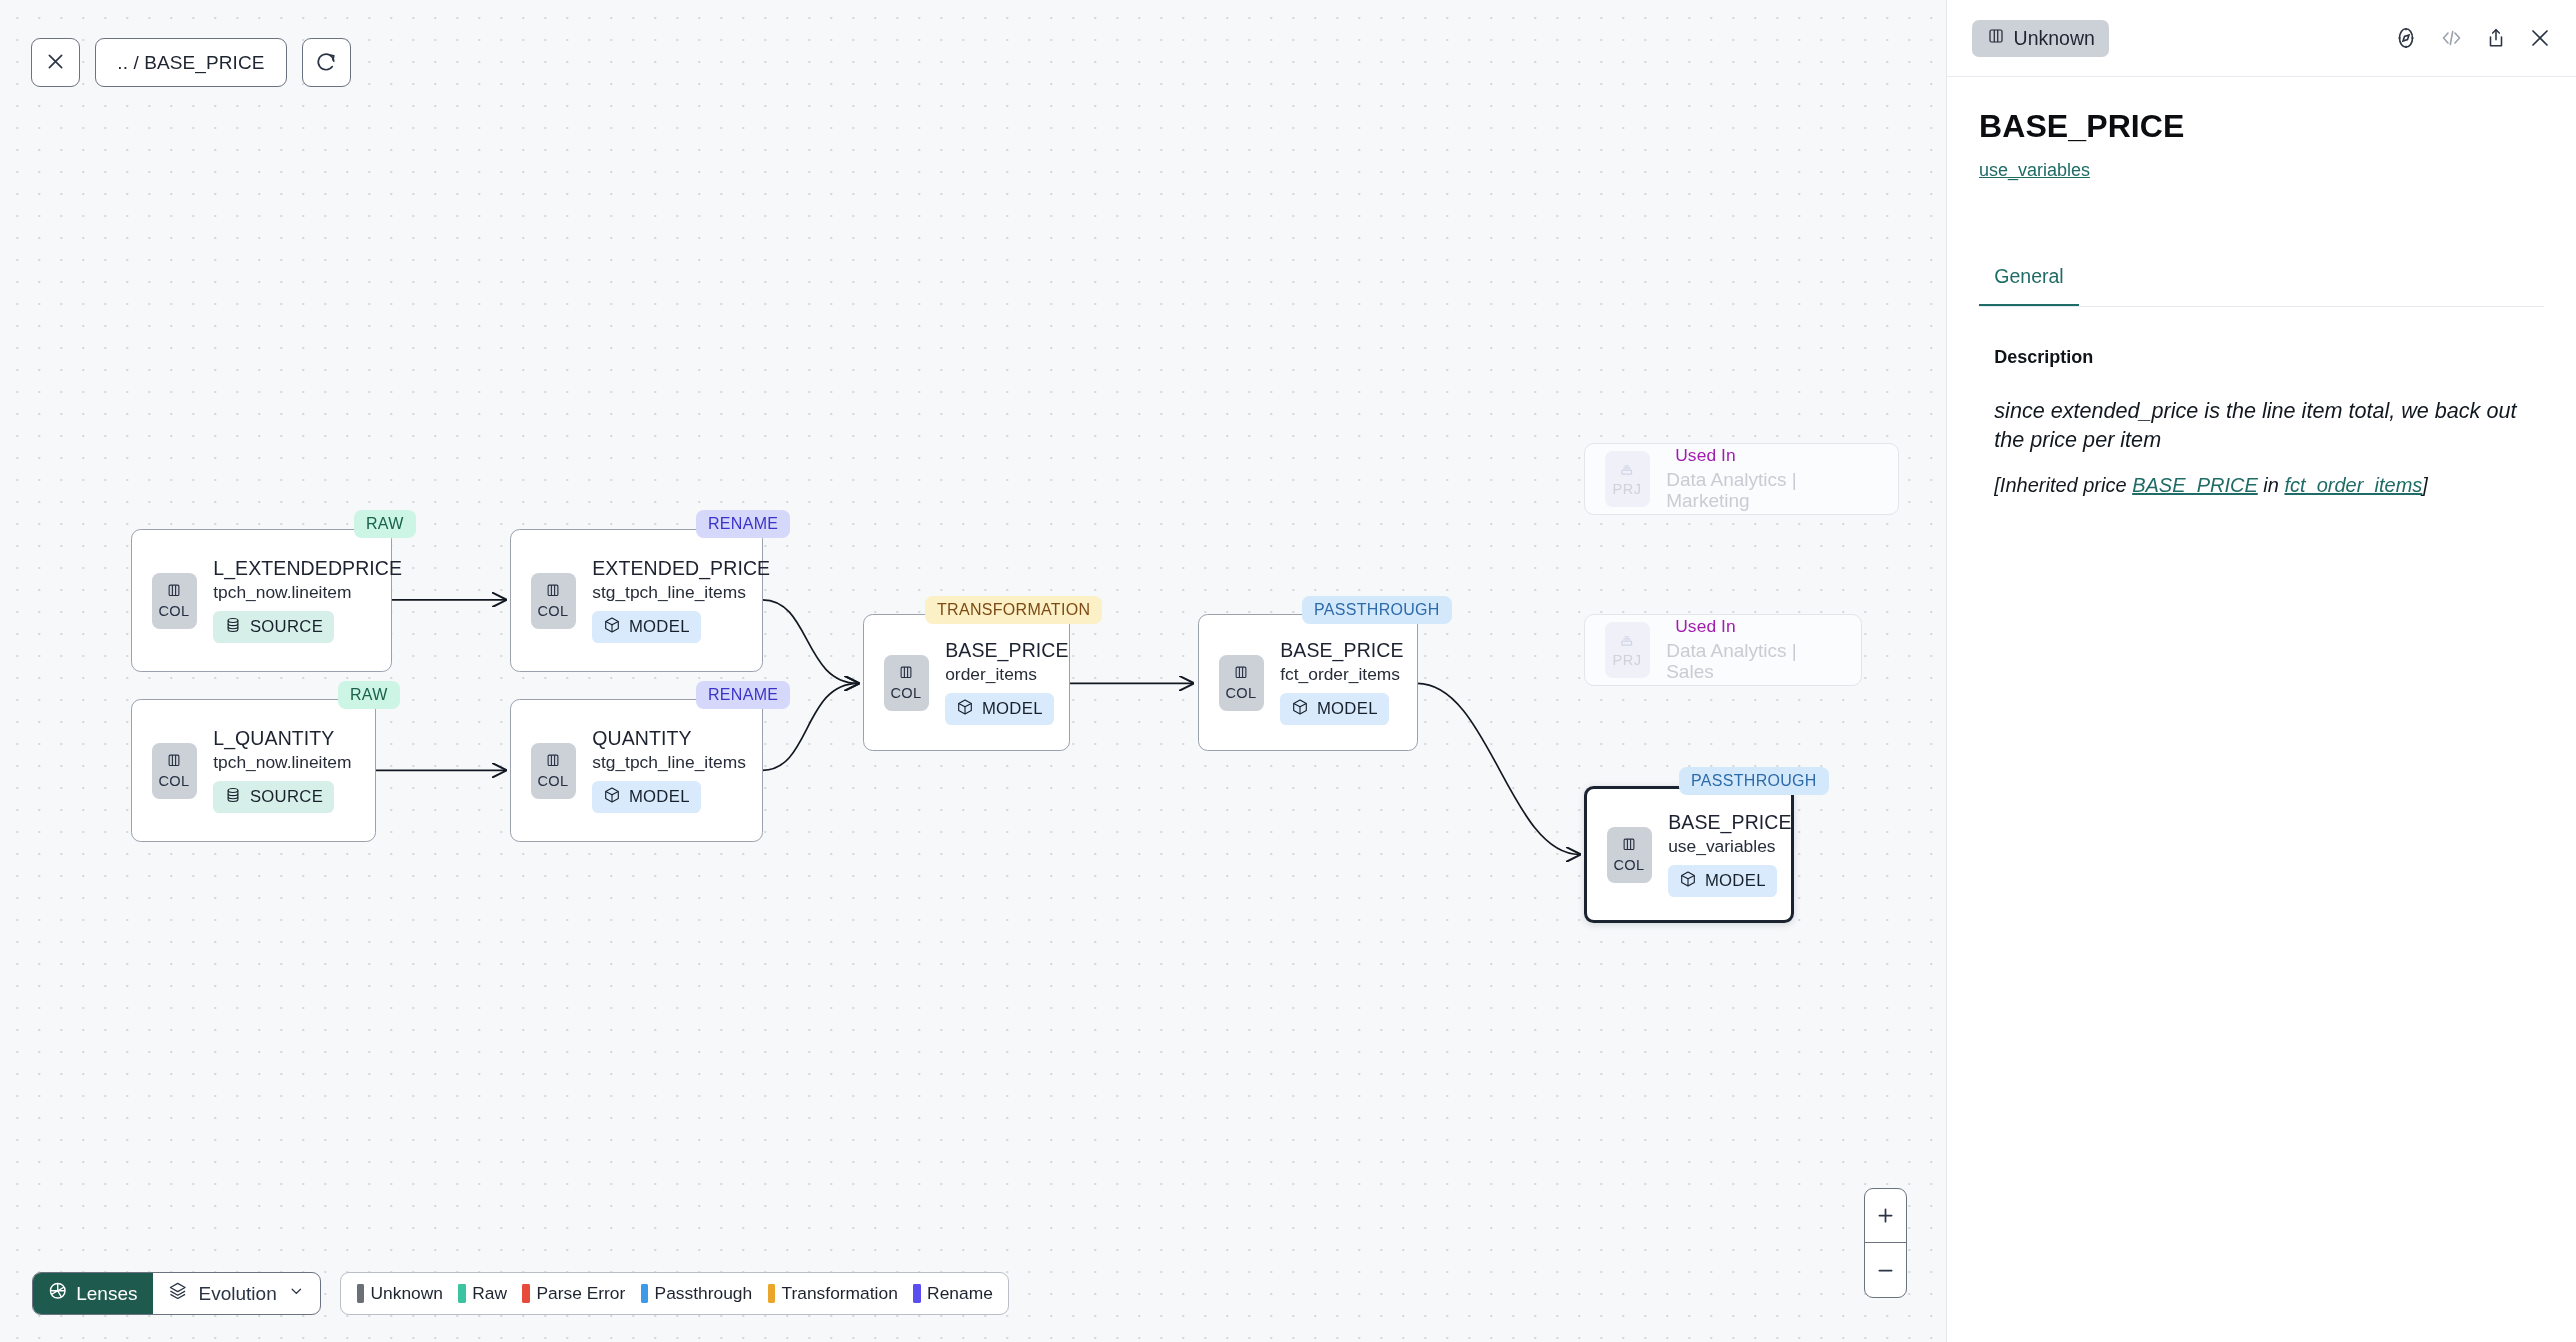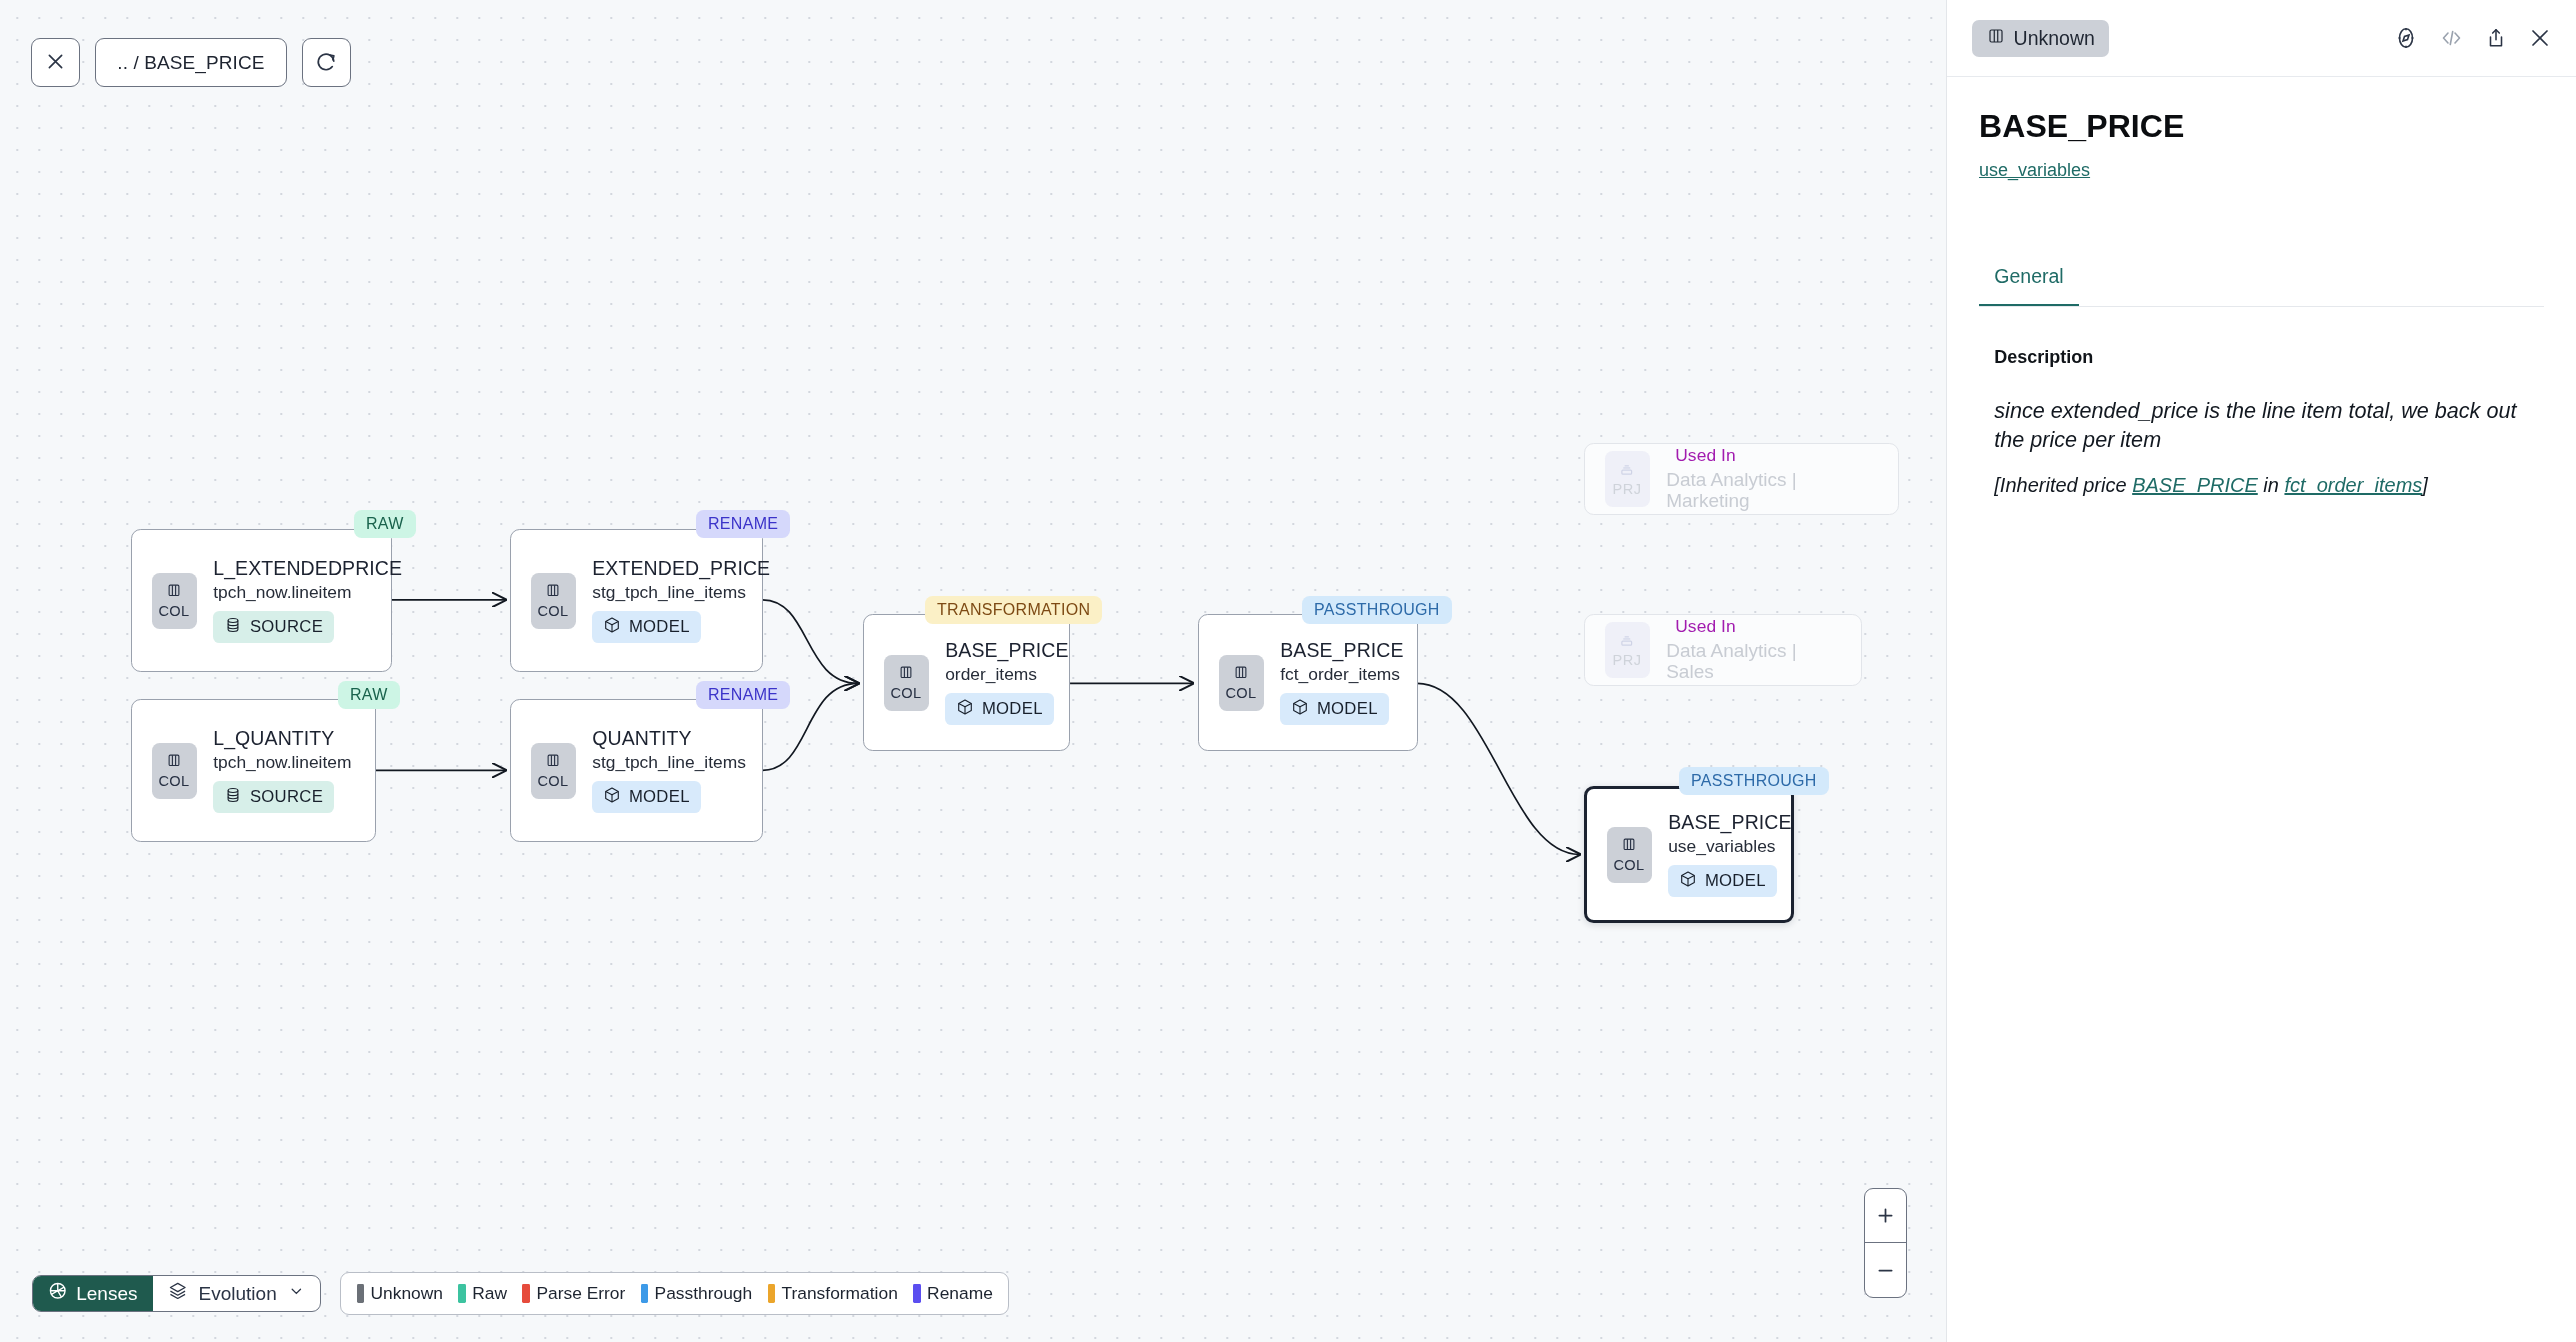--- a/index.html
+++ b/index.html
@@ -82,21 +82,21 @@
     position: absolute; right: 39px; bottom: 45px; width: 43px;
     background: #fff; border: 1.1px solid #6b7280; border-radius: 9px; overflow: hidden; z-index: 20;
   }
   .zoomctl div { height: 54px; display: flex; align-items: center; justify-content: center; cursor: pointer; color: #2b3445; }
   .zoomctl div:first-child { border-bottom: 1.1px solid #6b7280; }
 
   
   .bottombar { position: absolute; left: 32px; bottom: 28px; display: flex; align-items: center; gap: 19.5px; z-index: 20; }
   .lensgroup {
     display: flex; align-items: stretch; background: #fff;
-    border: 1px solid #6b7280; border-radius: 9px; overflow: hidden; height: 37px;
+    border: 1px solid #6b7280; border-radius: 9px; overflow: hidden; height: 43px;
   }
   .lenses-btn { background: #1f5a4e; color: #fff; display: flex; align-items: center; gap: 8.4px; padding: 0 15.3px; font-size: 19px; cursor: pointer; }
   .evo-btn { display: flex; align-items: center; gap: 11px; padding: 0 15.3px; color: #2b3445; font-size: 19px; cursor: pointer; text-align: right; }
   .legend {
     display: flex; align-items: center; gap: 0px; background: #fff;
     border: 1px solid #b9bec7; border-radius: 9px; height: 43px; padding: 0 15.3px;
   }
   .lg-item { display: flex; align-items: center; gap: 6.3px; font-size: 17.4px; color: #1d2430; margin-right: 15.3px; cursor: pointer; }
   .lg-item:last-child { margin-right: 0; }
   .swatch { width: 7.7px; height: 19.5px; border-radius: 1.4px; display: inline-block; }

